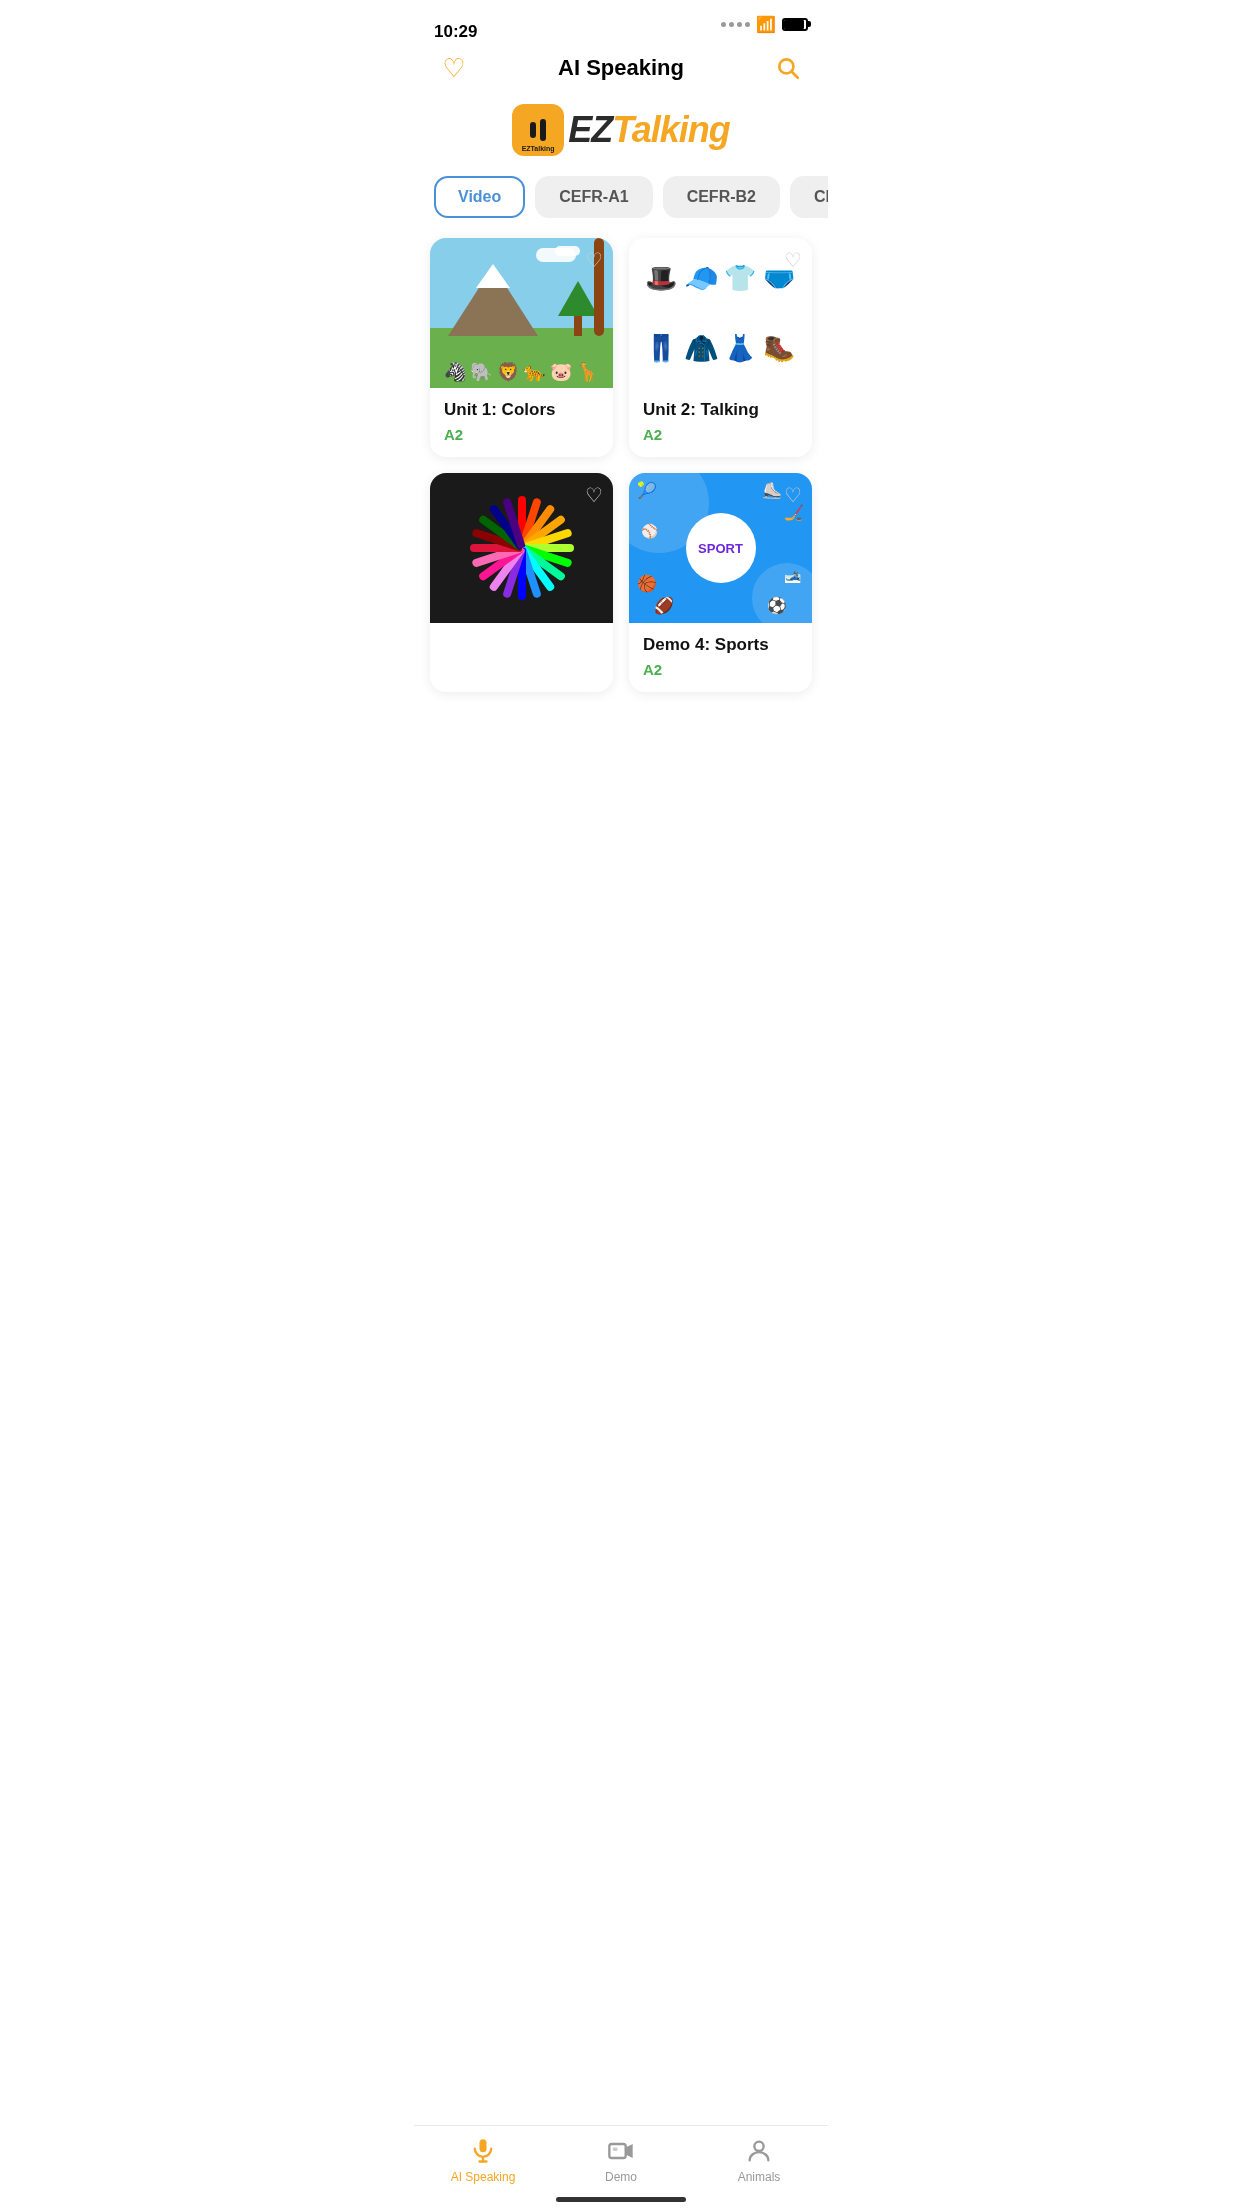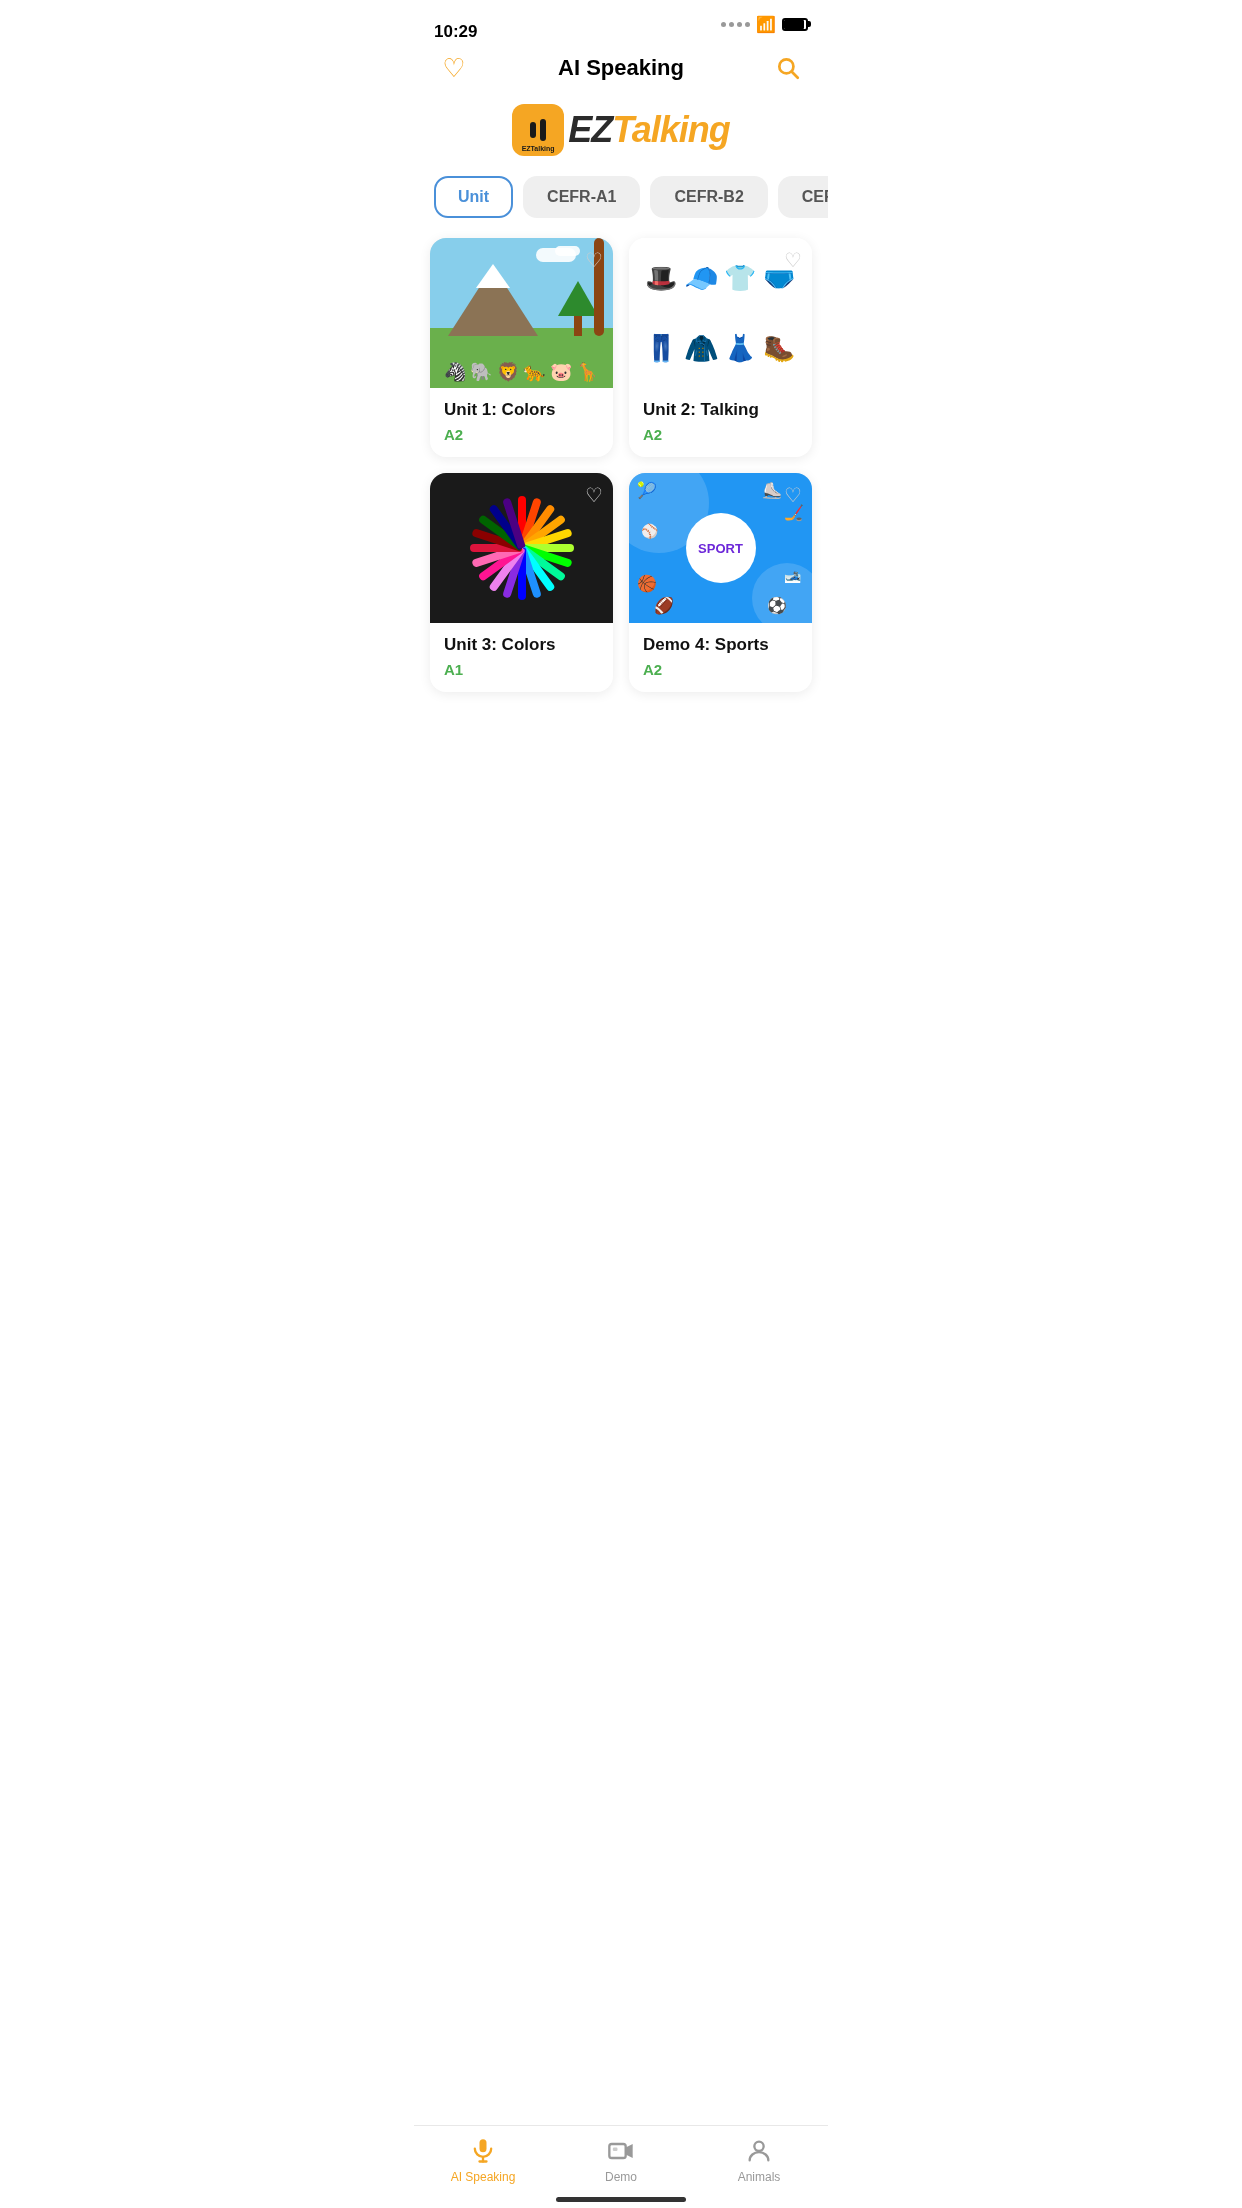--- a/index.html
+++ b/index.html
@@ -454,21 +454,21 @@
     <div class="logo-badge-inner">
       <div class="logo-bar" style="height:16px;"></div>
       <div class="logo-bar" style="height:22px;"></div>
     </div>
     <div style="position:absolute;bottom:4px;left:50%;transform:translateX(-50%);font-size:7px;color:#1a1a1a;font-weight:700;white-space:nowrap;">EZTalking</div>
   </div>
   <span class="logo-text"><span>EZ</span>Talking</span>
 </div>
 
 <div class="filter-tabs">
-  <button class="filter-tab active">Unit</button>
+  <button class="filter-tab active">Video</button>
   <button class="filter-tab inactive">CEFR-A1</button>
   <button class="filter-tab inactive">CEFR-B2</button>
   <button class="filter-tab inactive">CEFR-A2</button>
 </div>
 
 <div class="cards-grid">
 
   <div class="card">
     <div class="card-image-wrapper">
 
@@ -545,24 +545,20 @@
             <div class="color-pencil" style="background: rgb(255, 105, 180); transform: rotate(252deg); transform-origin: center bottom; position: absolute; bottom: 50%; left: 50%; margin-left: -4px; width: 8px; height: 52px; border-radius: 4px 4px 2px 2px;"></div>
             <div class="color-pencil" style="background: rgb(220, 20, 60); transform: rotate(270deg); transform-origin: center bottom; position: absolute; bottom: 50%; left: 50%; margin-left: -4px; width: 8px; height: 52px; border-radius: 4px 4px 2px 2px;"></div>
             <div class="color-pencil" style="background: rgb(139, 0, 0); transform: rotate(288deg); transform-origin: center bottom; position: absolute; bottom: 50%; left: 50%; margin-left: -4px; width: 8px; height: 52px; border-radius: 4px 4px 2px 2px;"></div>
             <div class="color-pencil" style="background: rgb(0, 100, 0); transform: rotate(306deg); transform-origin: center bottom; position: absolute; bottom: 50%; left: 50%; margin-left: -4px; width: 8px; height: 52px; border-radius: 4px 4px 2px 2px;"></div>
             <div class="color-pencil" style="background: rgb(0, 0, 139); transform: rotate(324deg); transform-origin: center bottom; position: absolute; bottom: 50%; left: 50%; margin-left: -4px; width: 8px; height: 52px; border-radius: 4px 4px 2px 2px;"></div>
             <div class="color-pencil" style="background: rgb(75, 0, 130); transform: rotate(342deg); transform-origin: center bottom; position: absolute; bottom: 50%; left: 50%; margin-left: -4px; width: 8px; height: 52px; border-radius: 4px 4px 2px 2px;"></div>
           </div>
       </div>
       <span class="card-heart">♡</span>
     </div>
-    <div class="card-content">
-      <div class="card-title">Unit 3: Colors</div>
-      <div class="card-level">A1</div>
-    </div>
   </div>
 
   <div class="card">
     <div class="card-image-wrapper">
       <div class="sports-bg">
 
         <div class="sports-bubble" style="width:100px;height:100px;top:-20px;left:-20px;"></div>
         <div class="sports-bubble" style="width:70px;height:70px;bottom:-10px;right:-10px;"></div>
 
         <div style="position:absolute;top:8px;left:8px;font-size:16px;">🎾</div>

